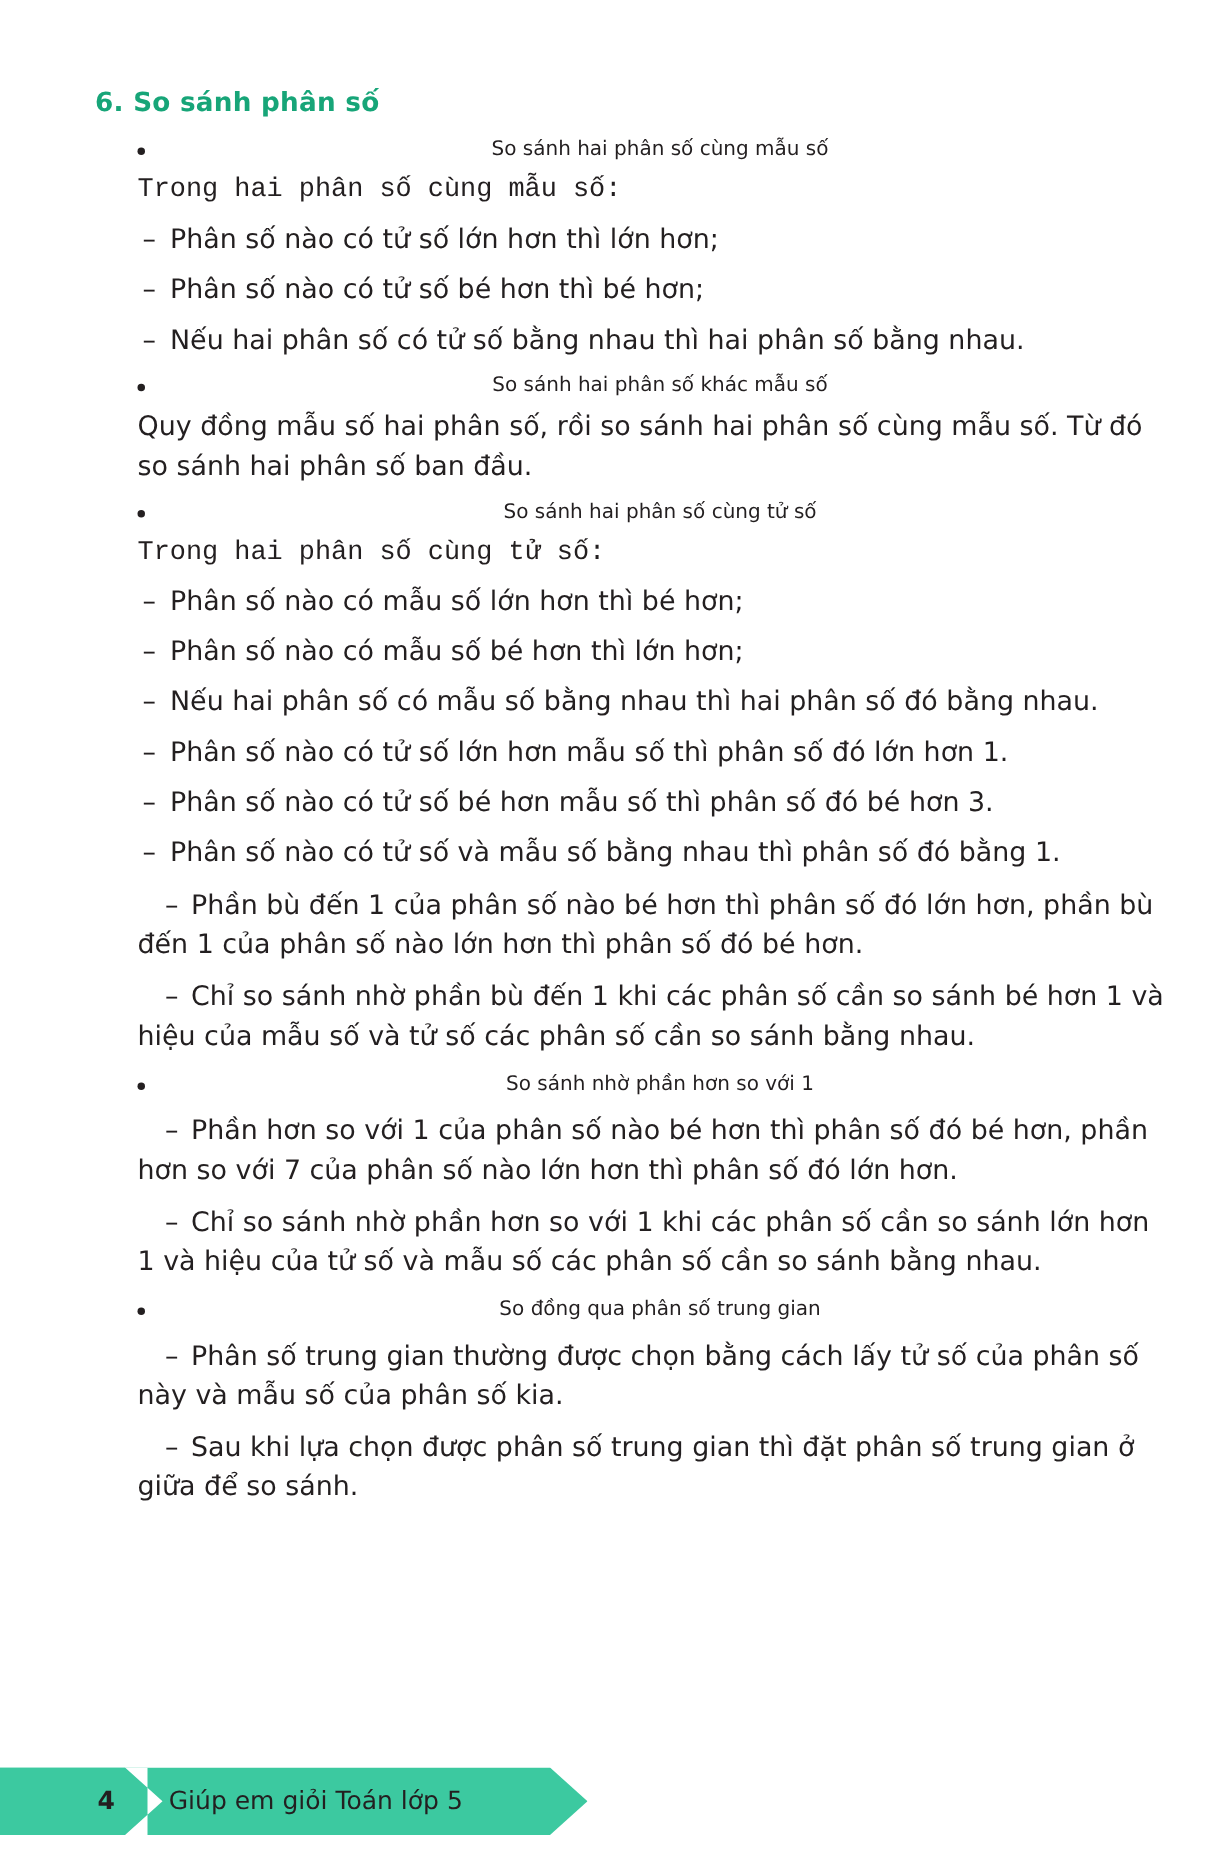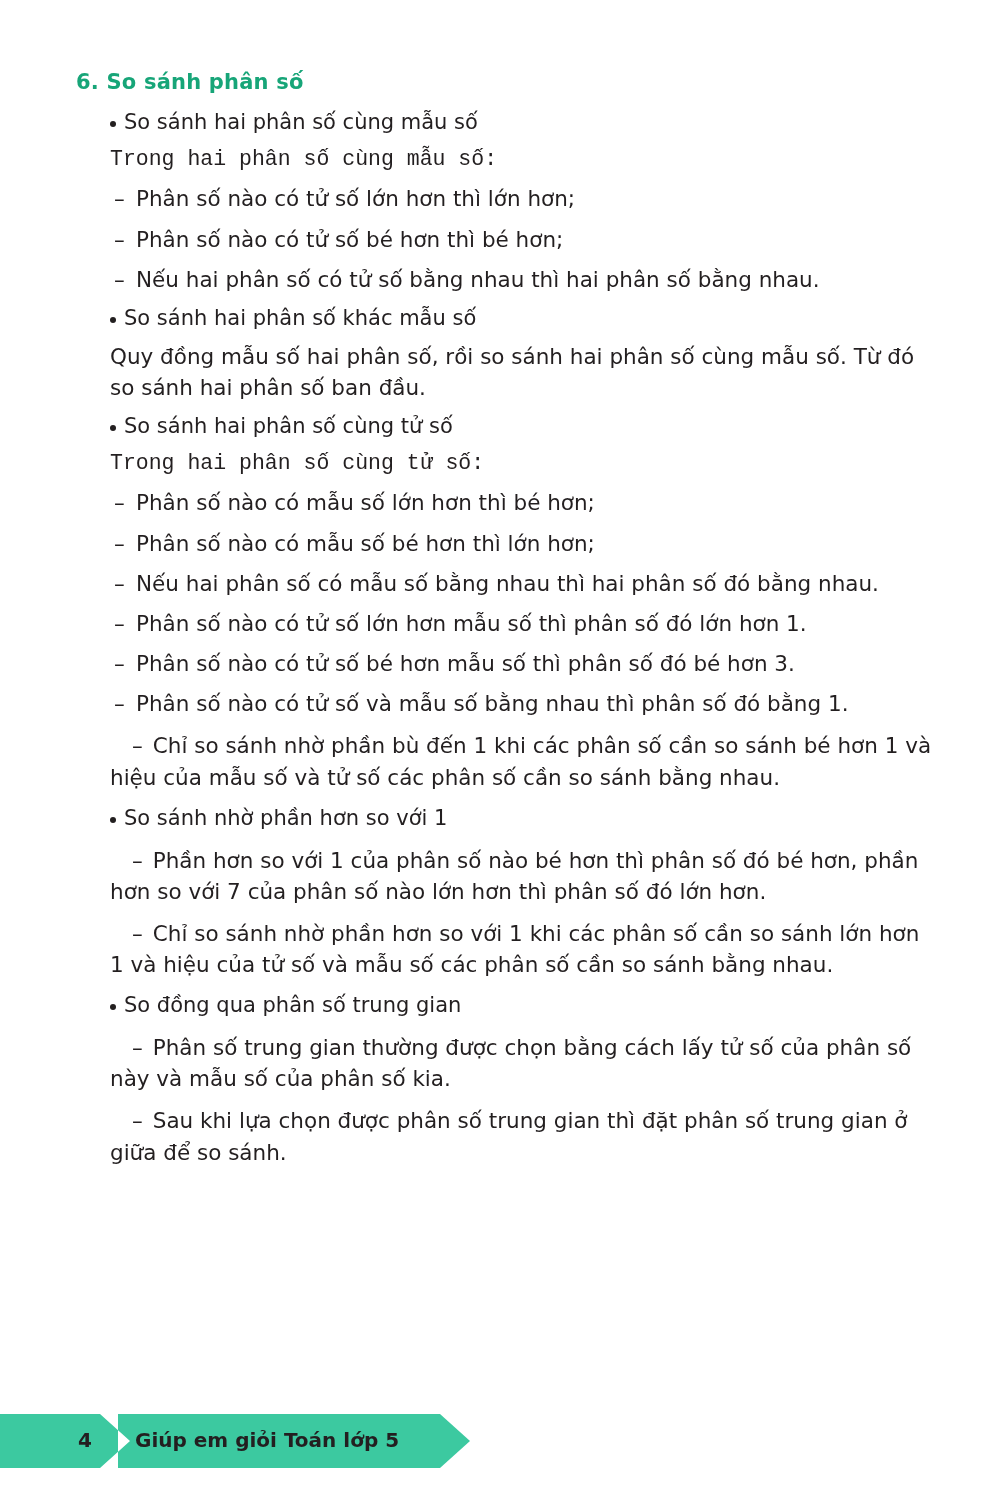--- a/index.html
+++ b/index.html
@@ -34,25 +34,26 @@
   .section-title {
     font-size: 21px;
     font-weight: bold;
     color: #17a578;
     margin: 0 0 14px 0;
     letter-spacing: 0.2px;
     padding-left: 4px;
   }
 
   .bullet-line {
-    font-size: 21px;
+    font-size: 16px;
     line-height: 1.42;
     margin: 9px 0 4px 0;
     padding-left: 36px;
     position: relative;
+    text-align: center;
   }
   .bullet-line .dot {
     position: absolute;
     left: 38px;
     top: 0.62em;
     width: 6px;
     height: 6px;
     background: #231f20;
     border-radius: 50%;
     display: block;
@@ -127,21 +128,21 @@
     top: 14px;
     font-size: 20px;
     font-weight: bold;
     color: #231f20;
   }
   .footer-text {
     position: absolute;
     left: 135px;
     top: 14px;
     font-size: 20px;
-    font-weight: bold;
+    font-weight: normal;
     color: #231f20;
     white-space: nowrap;
   }
 </style>
 </head>
 <body>
 
 <div class="page">
 
   <div class="content">
@@ -196,20 +197,21 @@
           <span class="dtext">Phân số nào có tử số lớn hơn mẫu số thì phân số đó lớn hơn 1.</span>
         </div>
         <div class="dash-line">
           <span class="dash">–</span>
           <span class="dtext">Phân số nào có tử số bé hơn mẫu số thì phân số đó bé hơn 3.</span>
         </div>
         <div class="dash-line">
           <span class="dash">–</span>
           <span class="dtext">Phân số nào có tử số và mẫu số bằng nhau thì phân số đó bằng 1.</span>
         </div>
+        <div class="dash-para"><span class="dash">–</span><span>Phần bù đến 1 của phân số nào bé hơn thì phân số đó lớn hơn, phần bù đến 1 của phân số nào lớn hơn thì phân số đó bé hơn.</span></div>
         <div class="dash-para"><span class="dash">–</span><span>Chỉ so sánh nhờ phần bù đến 1 khi các phân số cần so sánh bé hơn 1 và hiệu của mẫu số và tử số các phân số cần so sánh bằng nhau.</span></div>
         <div class="bullet-line">
           <span class="dot"></span>
           <span class="btext">So sánh nhờ phần hơn so với 1</span>
         </div>
         <div class="dash-para"><span class="dash">–</span><span>Phần hơn so với 1 của phân số nào bé hơn thì phân số đó bé hơn, phần hơn so với 7 của phân số nào lớn hơn thì phân số đó lớn hơn.</span></div>
         <div class="dash-para"><span class="dash">–</span><span>Chỉ so sánh nhờ phần hơn so với 1 khi các phân số cần so sánh lớn hơn 1 và hiệu của tử số và mẫu số các phân số cần so sánh bằng nhau.</span></div>
         <div class="bullet-line">
           <span class="dot"></span>
           <span class="btext">So đồng qua phân số trung gian</span>

